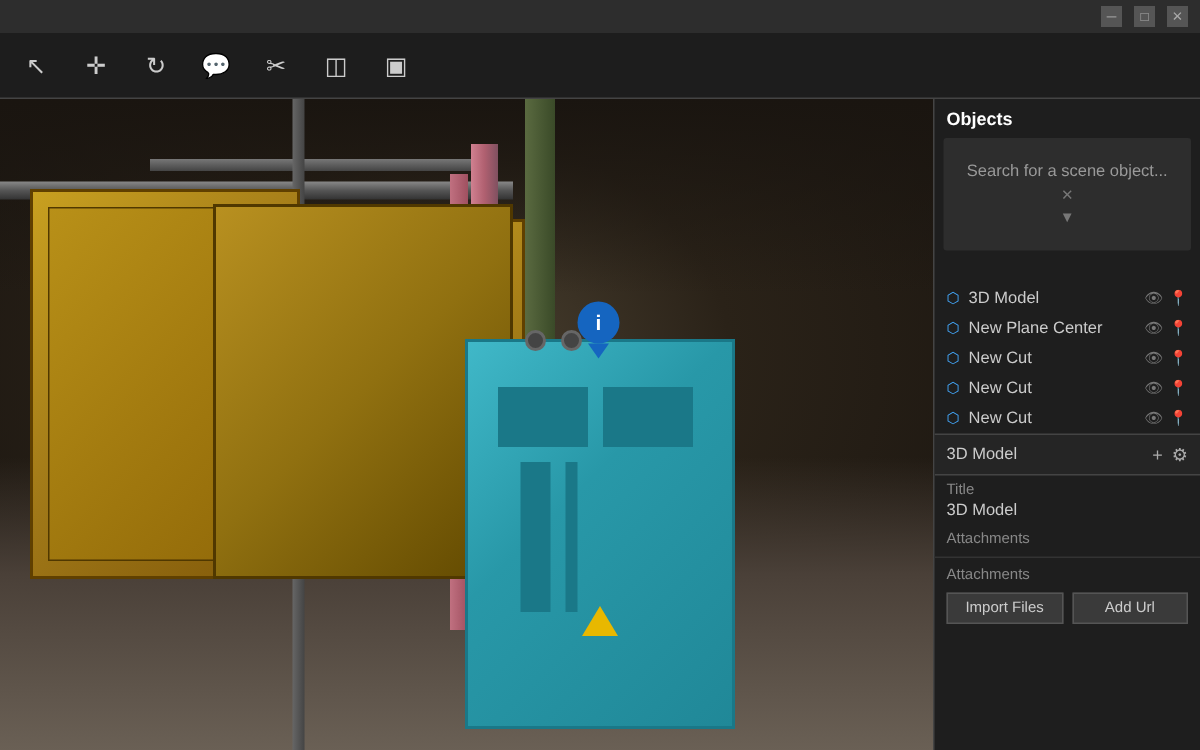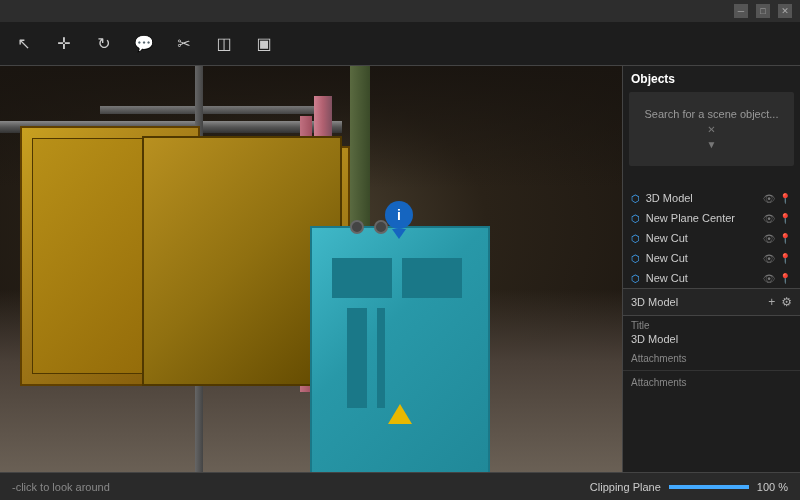--- a/index.html
+++ b/index.html
@@ -487,30 +487,24 @@
           <div class="detail-label">Title</div>
           <div class="detail-value">3D Model</div>
         </div>
 
         <div class="detail-row">
           <div class="detail-label">Attachments</div>
         </div>
 
         <div class="attachments-section">
           <div class="attachments-label">Attachments</div>
+          <div class="attachments-btns">
+            <button class="attach-btn">Import Files</button>
+            <button class="attach-btn">Add Url</button>
+          </div>
         </div>
       </div>
 
     </div>
   </div>
 
-  <div class="status-bar">
-    <span class="status-hint">-click to look around</span>
-    <div class="clipping-plane-area">
-      <span>Clipping Plane</span>
-      <div class="clipping-slider">
-        <div class="clipping-slider-fill"></div>
-      </div>
-      <span>100 %</span>
-    </div>
-  </div>
 
 </div>
 
 </body></html>

